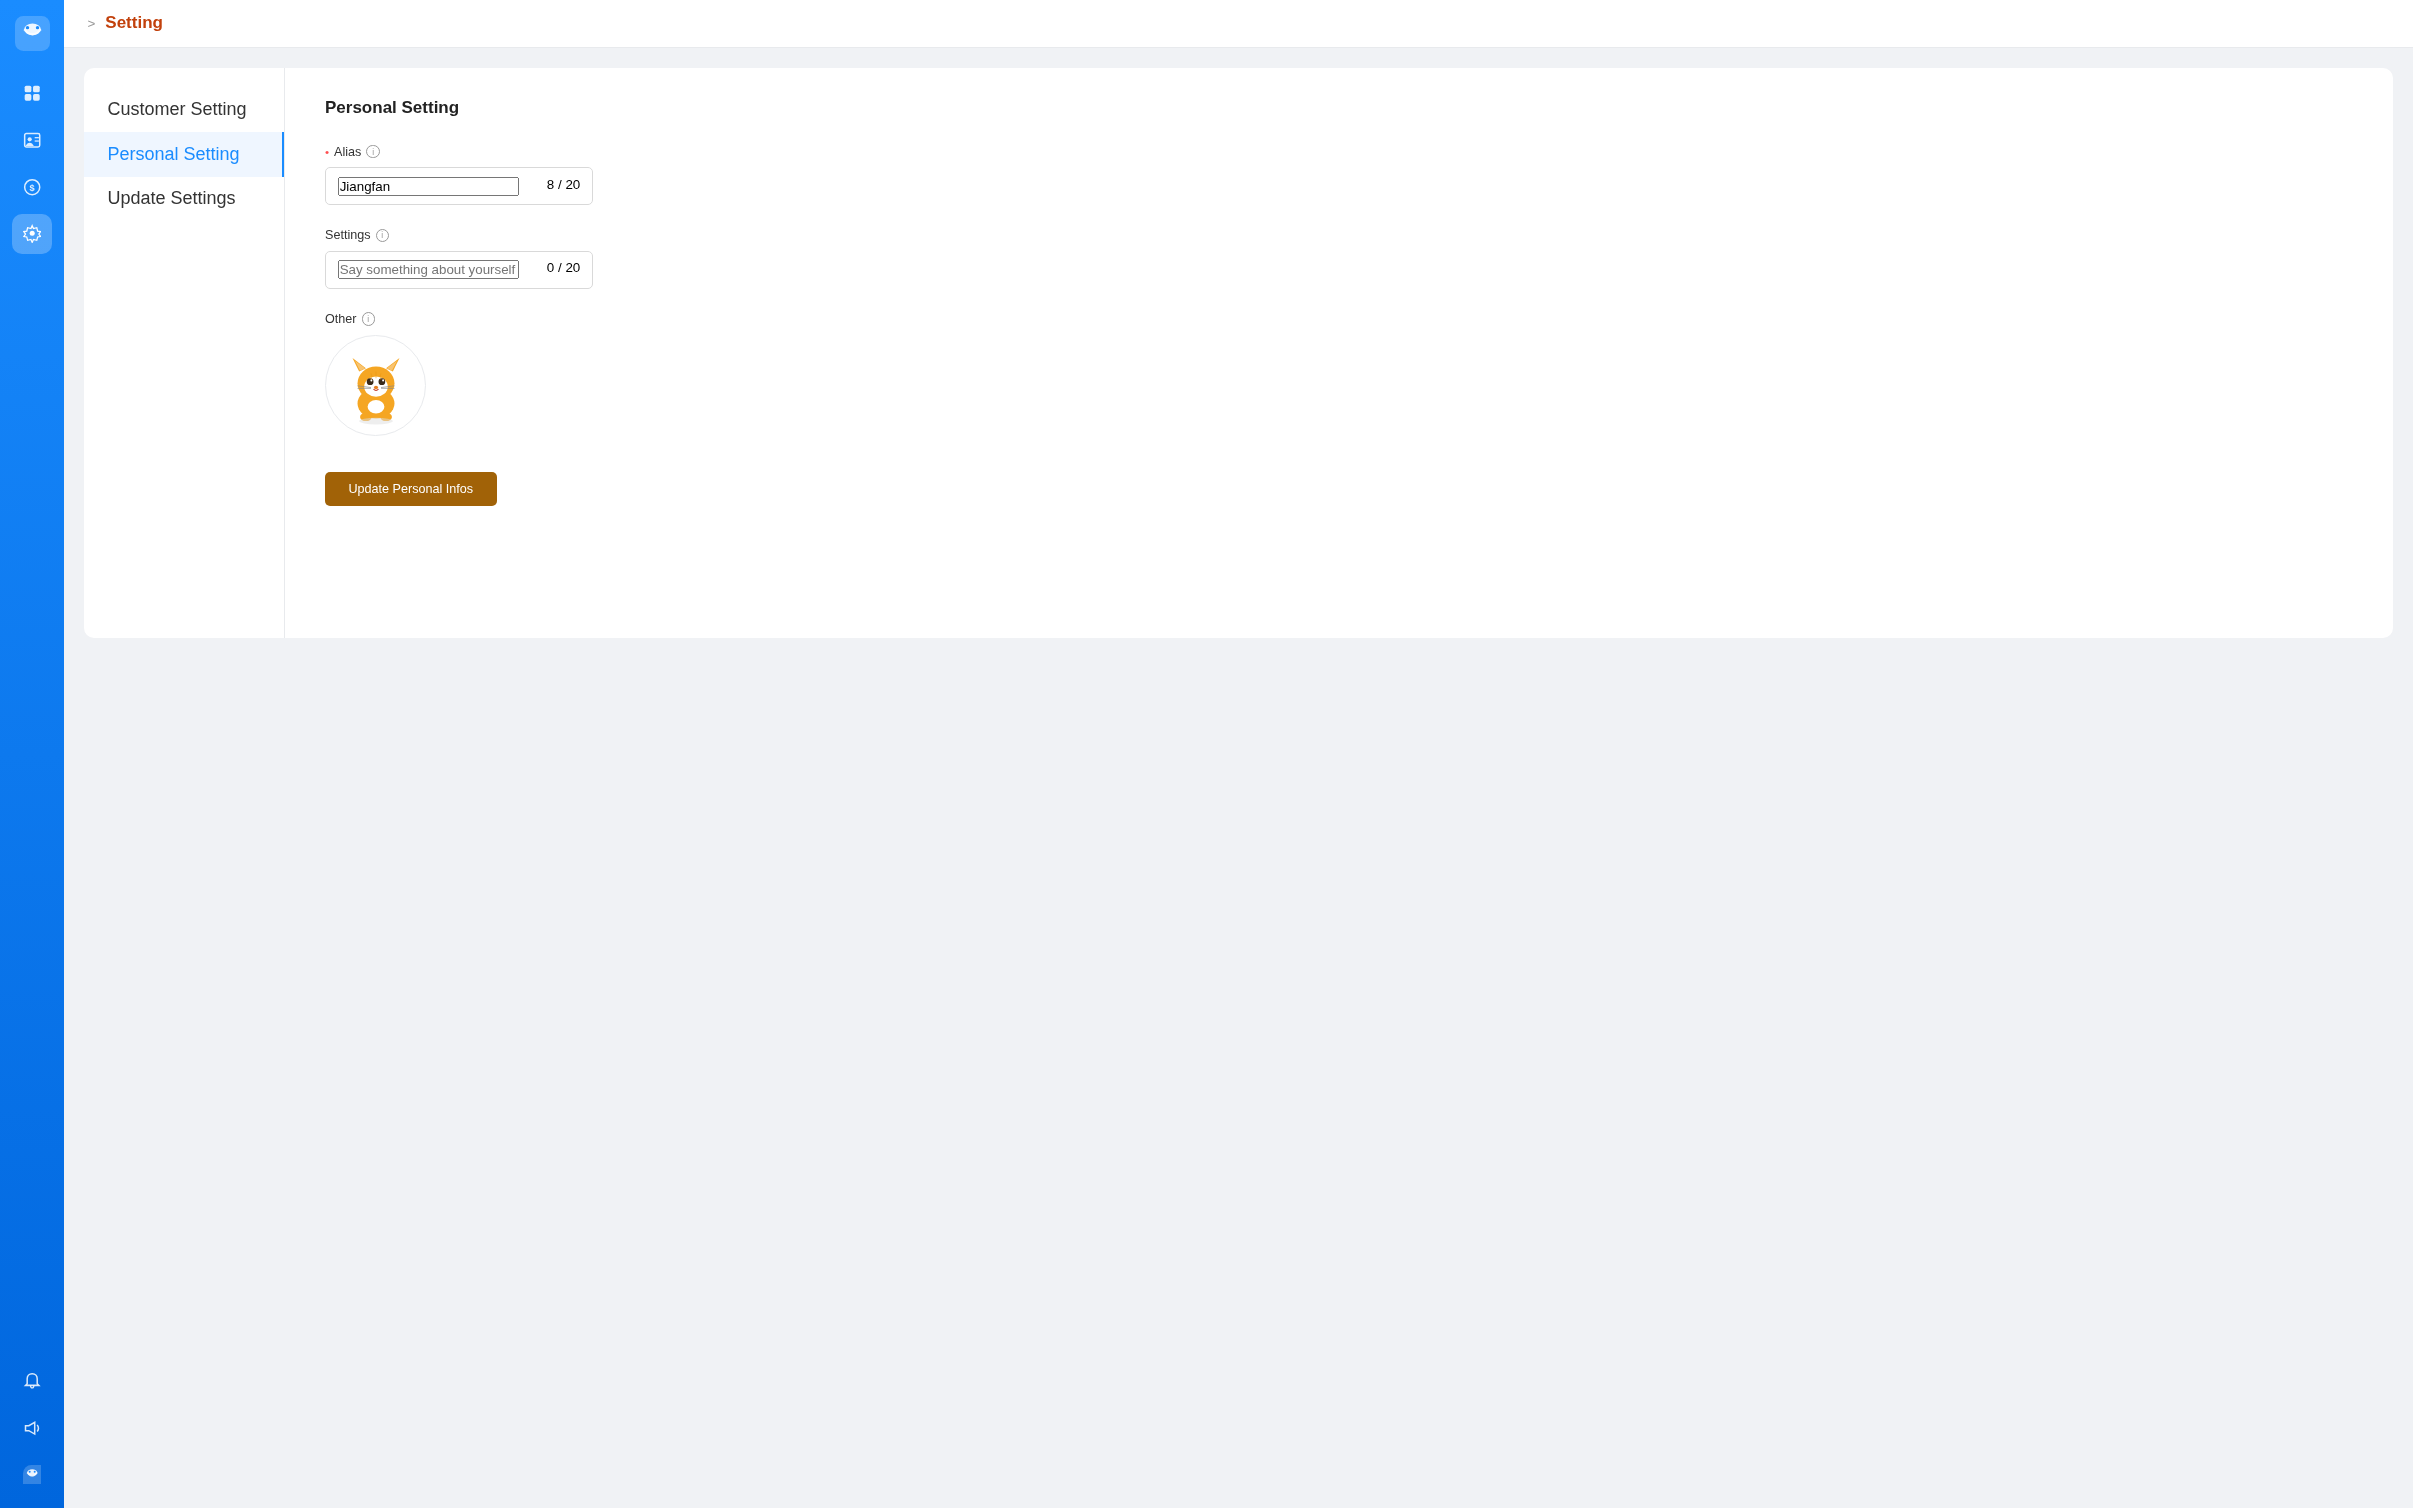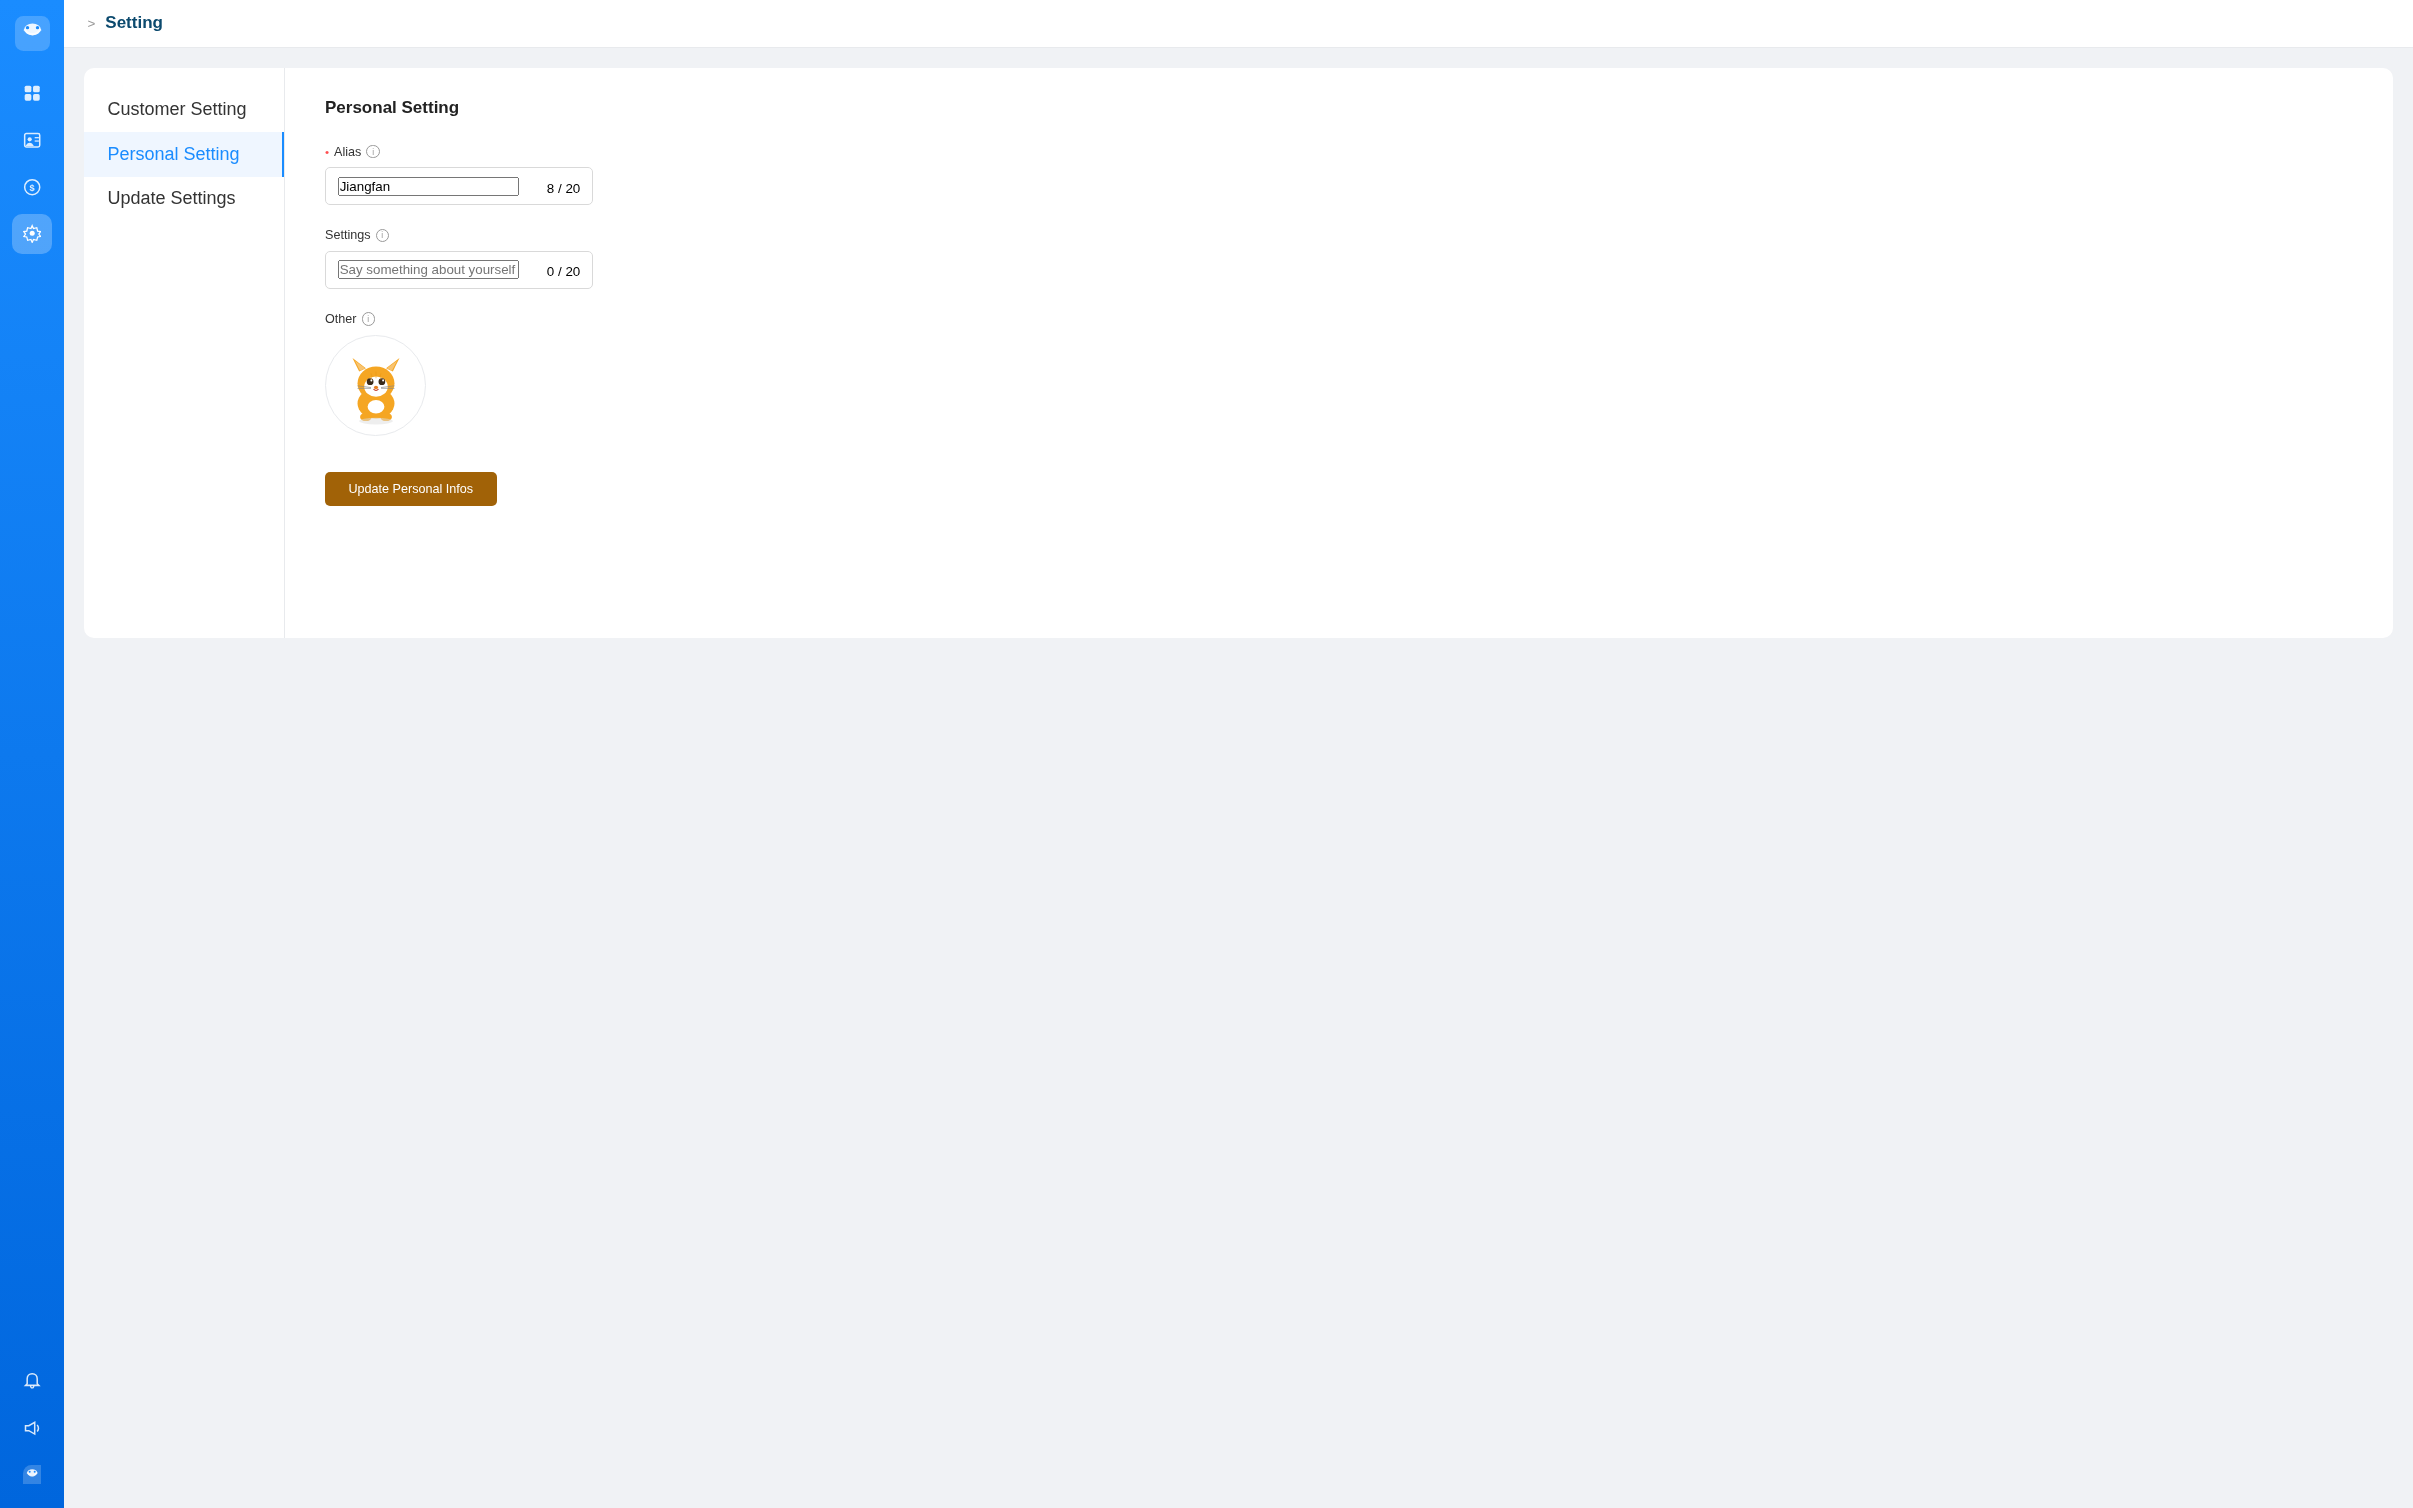--- a/index.html
+++ b/index.html
@@ -63,21 +63,21 @@
       border-bottom: 0.8px solid #e8eaed;
     }
     .header-chevron {
       color: #999;
       font-size: 13.4px;
       cursor: pointer;
     }
     .header-title {
       font-size: 17px;
       font-weight: 600;
-      color: #0c4a6e;
+      color: #c2410c;
     }
 
     
     .content {
       flex: 1;
       padding: 20px;
       overflow-y: auto;
     }
     .content-inner {
       background: #fff;
@@ -143,21 +143,21 @@
       font-size: 8.4px;
       color: #999;
       cursor: pointer;
     }
     .input-wrapper {
       width: 268px;
       border: 0.8px solid #d9d9d9;
       border-radius: 5px;
       padding: 8.4px 11.7px;
       display: flex;
-      align-items: flex-end;
+      align-items: flex-start;
       justify-content: space-between;
       background: #fff;
     }
 
     
     .avatar-circle {
       width: 101px;
       height: 101px;
       border-radius: 50%;
       border: 1.7px solid #e8eaed;

